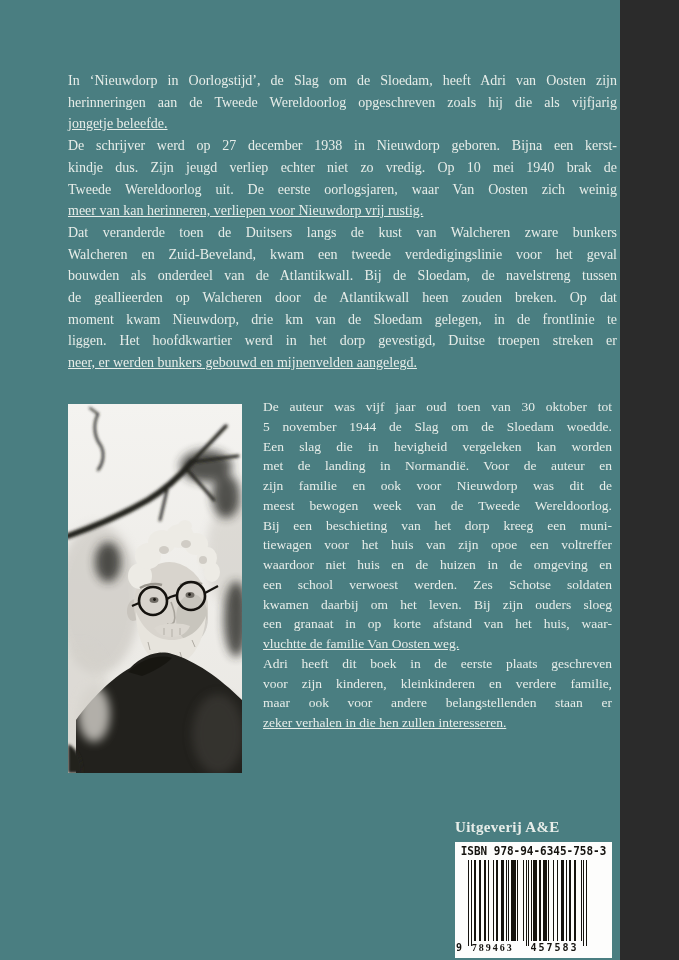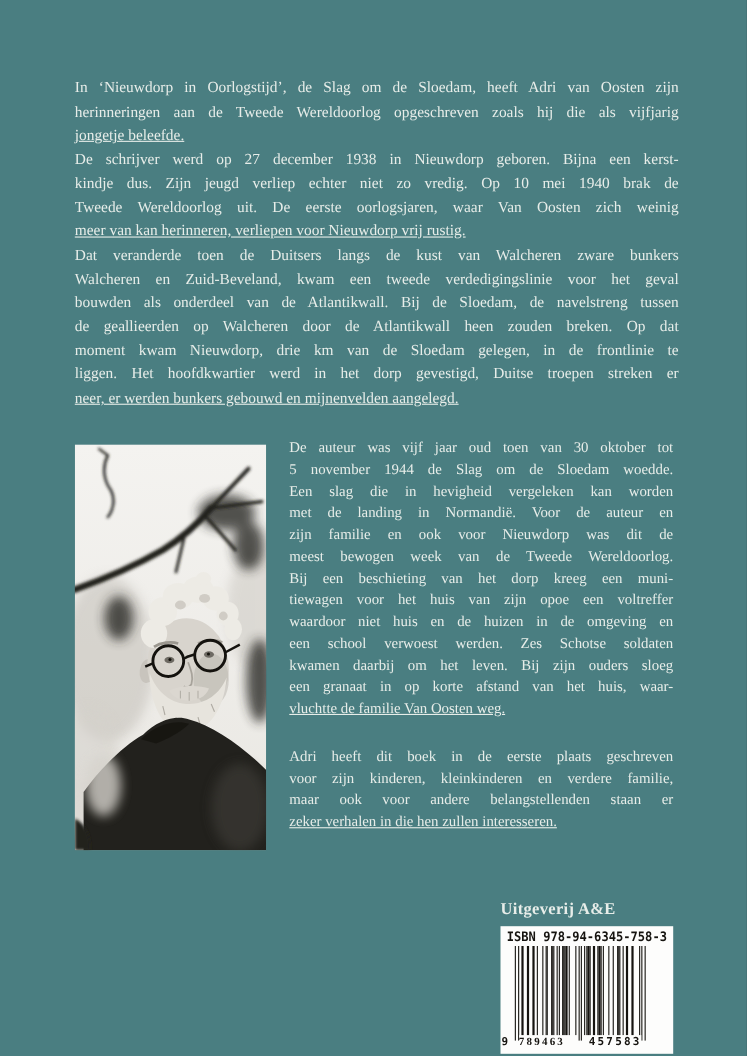--- a/index.html
+++ b/index.html
@@ -1,25 +1,25 @@
 <!DOCTYPE html>
 <html style="--background: #4a7e81; --text: #e7ede9; --barcode_box: #fdfdfc; --bars: #15130f; --isbn_text: #15130f;"><head>
 <meta charset="utf-8">
 <style>
   html,body{margin:0;padding:0;background:#2b2b2b;}
   .cover{
-    position:relative;width:679px;height:960px;overflow:hidden;
+    position:relative;width:620px;height:960px;overflow:hidden;
     background:var(--background,#4a7e81);
     color:var(--text,#e7ede9);
     font-family:"Liberation Serif",serif;
   }
   .textblock{position:absolute;}
   .intro{left:68px;top:70px;width:549px;font-size:14px;line-height:21.7px;}
   .col-text{left:263px;top:397px;width:349px;font-size:13.5px;line-height:19.75px;}
-  .col-text .para + .para{margin-top:24px;}
+  .col-text .para + .para{}
   .line{text-align:justify;text-align-last:justify;}
   .line.last{text-align-last:left;text-decoration:underline;}
   .photo{position:absolute;left:68px;top:404px;width:174px;height:369px;margin:0;padding:0;}
   .photo svg{display:block;}
   .publisher{
     position:absolute;left:455px;top:819px;width:157px;
     font-weight:bold;font-size:15px;letter-spacing:.3px;
     color:var(--text,#eef3f0);
   }
   .barcode-box{
@@ -35,21 +35,21 @@
   .bars{position:absolute;left:0;top:0;width:100%;height:86px;display:flex;}
   .module{flex:1 1 0;height:100%;}
   .module.on{background:var(--bars,#15130f);}
   .ean{
     position:absolute;top:81px;height:14px;line-height:14px;
     font-family:"DejaVu Sans Mono",monospace;font-weight:bold;font-size:10px;
     color:var(--isbn_text,#15130f);
   }
   .ean-first{left:-12px;}
   .ean-left{left:3.1%;width:44.4%;background:var(--barcode_box,#fdfdfc);letter-spacing:2px;font-family:Liberation Serif, serif;}
-  .ean-right{left:52.5%;width:44.4%;background:var(--barcode_box,#fdfdfc);text-align:right;letter-spacing:2px;}
+  .ean-right{left:52.5%;width:44.4%;background:var(--barcode_box,#fdfdfc);text-align:left;letter-spacing:2px;}
 </style>
 </head>
 <body>
 
 <div class="cover">
 
   <section class="textblock intro">
       <div class="para">
         <div class="line">In ‘Nieuwdorp in Oorlogstijd’, de Slag om de Sloedam, heeft Adri van Oosten zijn</div>
         <div class="line">herinneringen aan de Tweede Wereldoorlog opgeschreven zoals hij die als vijfjarig</div>

